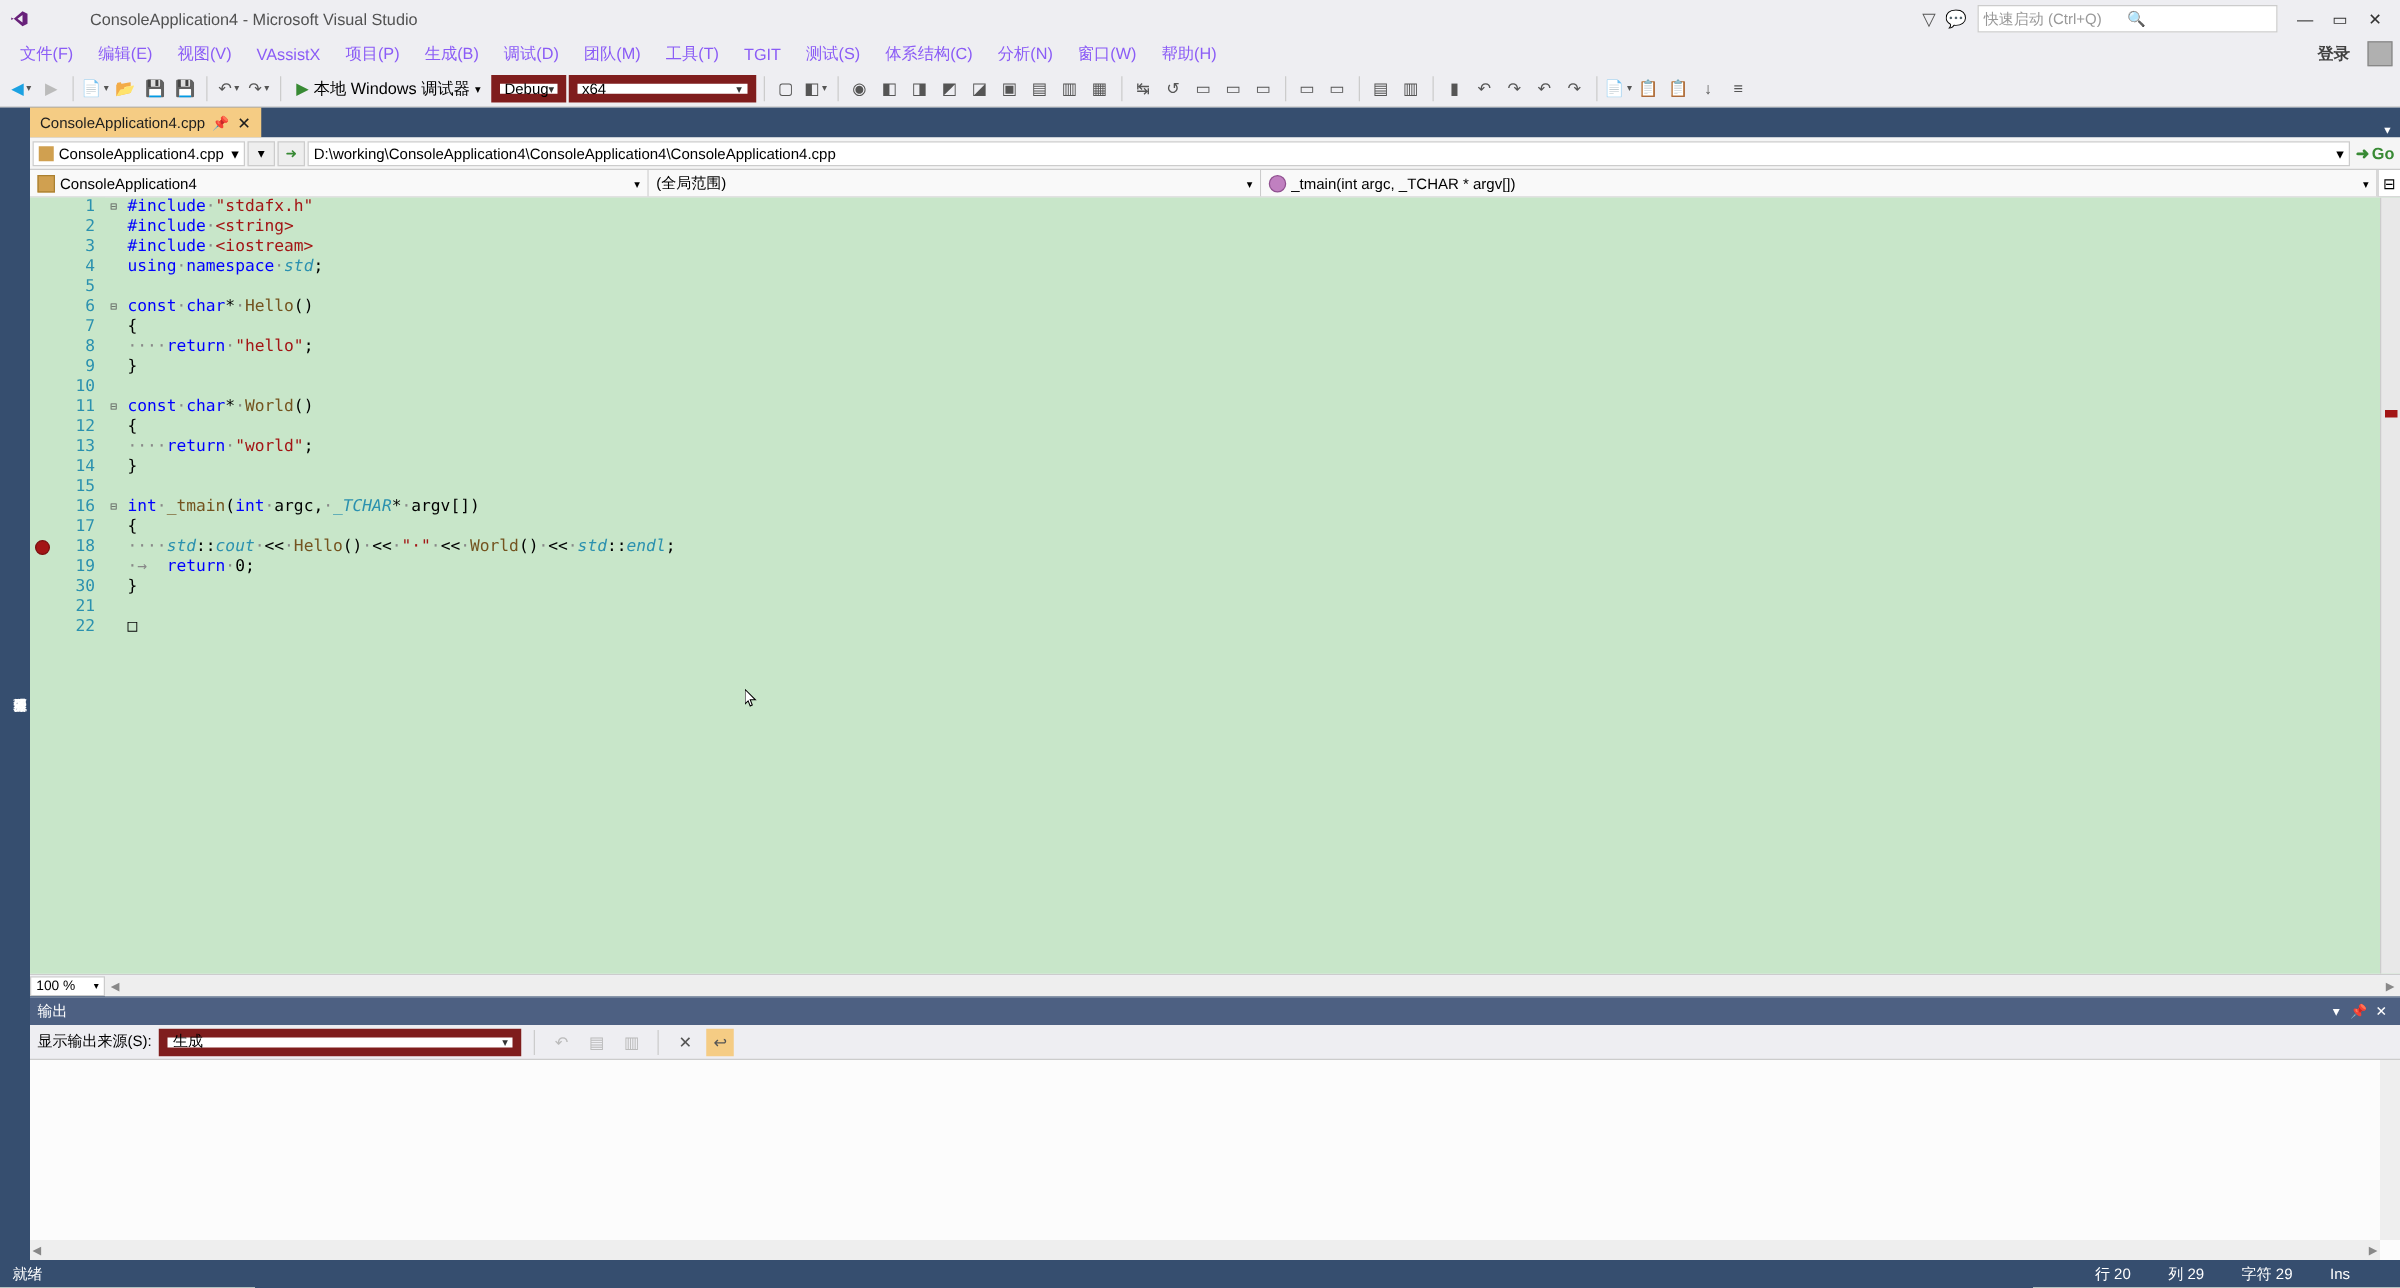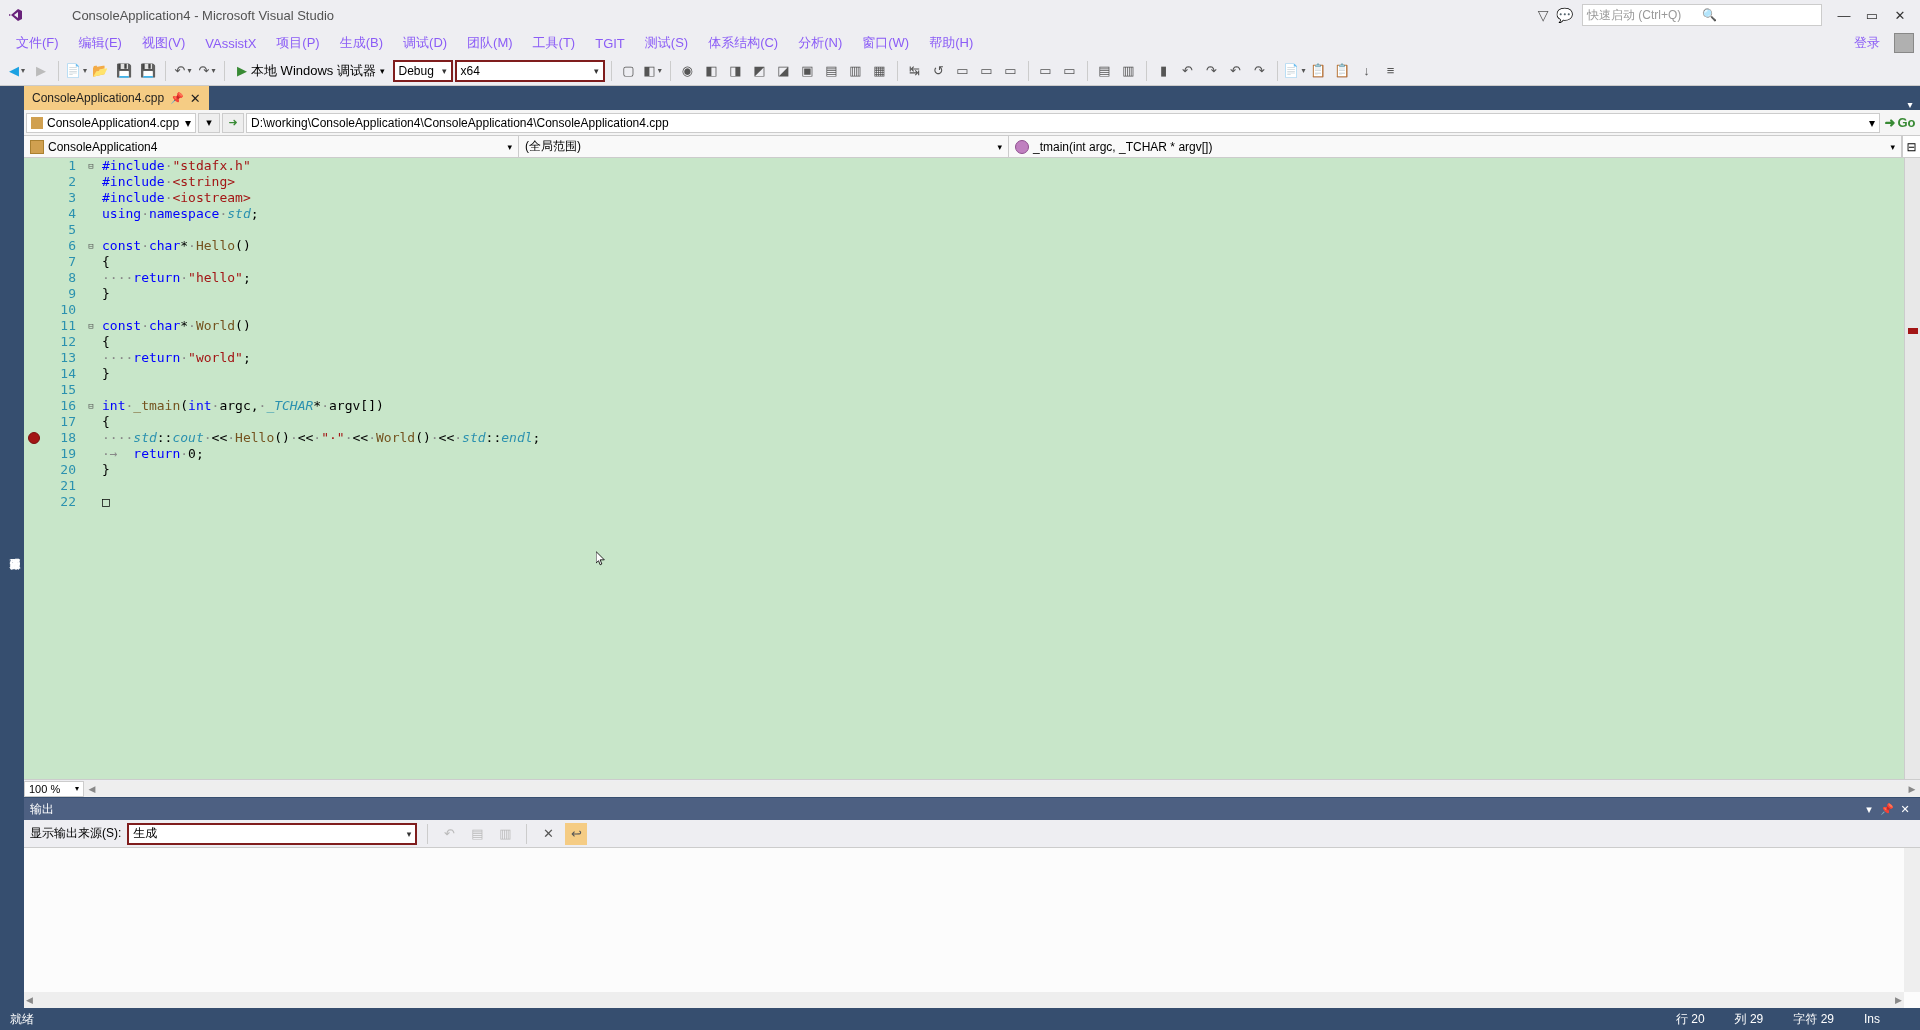--- a/index.html
+++ b/index.html
@@ -12,30 +12,30 @@
   .titlebar .right { display: flex; align-items: center; gap: 8px; }
   .quicklaunch { width: 240px; height: 22px; background: #fff; border: 1px solid #ccc; display: flex; align-items: center; padding: 0 4px; color: #999; font-size: 12px; }
   .quicklaunch span { flex: 1; }
   .winbtns { display: flex; gap: 0; }
   .winbtns div { width: 28px; height: 22px; display: flex; align-items: center; justify-content: center; color: #333; font-size: 13px; }
   
   
   .menubar { height: 26px; background: #eeeef2; display: flex; align-items: center; padding: 0 6px; gap: 0; }
   .menubar .menuitem { padding: 4px 10px; font-size: 13px; color: #8b5cf6; }
   .menubar .right { margin-left: auto; display: flex; align-items: center; gap: 8px; }
-  .login { font-size: 13px; color: #8b5cf6; padding: 2px 6px; }
+  .login { font-size: 13px; color: #404040; padding: 2px 6px; font-weight: bold; }
   .avatar-ph { width: 20px; height: 20px; background: #b0b0b0; border: 1px solid #888; }
   
   
   .toolbar { height: 30px; background: #eeeef2; border-bottom: 1px solid #ccc; display: flex; align-items: center; padding: 0 6px; gap: 2px; }
   .tbtn { width: 22px; height: 22px; display: flex; align-items: center; justify-content: center; color: #555; font-size: 13px; position: relative; }
   .tbtn.dd::after { content: "▾"; font-size: 8px; margin-left: 2px; color: #555; }
   .tbtn-wide { padding: 0 6px; height: 22px; display: flex; align-items: center; gap: 4px; font-size: 13px; }
   .sep { width: 1px; height: 20px; background: #ccc; margin: 0 4px; }
-  .combo { height: 22px; border: 2px solid #7f1d1d; background: #fff; display: flex; align-items: center; padding: 0 4px; font-size: 12px; }
+  .combo { height: 22px; border: 7px solid #7f1d1d; background: #fff; display: flex; align-items: center; padding: 0 4px; font-size: 12px; }
   .combo .dd { margin-left: auto; font-size: 9px; color: #333; }
   .play-icon { color: #388a34; }
   
   
   .main { display: flex; height: calc(1030px - 30px - 26px - 30px - 22px); }
   .sidestrip { width: 24px; background: #364e6f; color: #fff; display: flex; flex-direction: column; align-items: center; padding-top: 6px; gap: 12px; font-size: 11px; writing-mode: vertical-rl; }
   .sidestrip .vtab { padding: 4px 2px; }
   
   .editor-area { flex: 1; display: flex; flex-direction: column; background: #fff; }
   
@@ -386,21 +386,21 @@
             <div class="codetext"><span class="dot">····</span><span class="type">std</span>::<span class="type">cout</span><span class="dot">·</span>&lt;&lt;<span class="dot">·</span><span class="fn">Hello</span>()<span class="dot">·</span>&lt;&lt;<span class="dot">·</span><span class="str">"·"</span><span class="dot">·</span>&lt;&lt;<span class="dot">·</span><span class="fn">World</span>()<span class="dot">·</span>&lt;&lt;<span class="dot">·</span><span class="type">std</span>::<span class="type">endl</span>;</div>
           </div>
           <div class="codeline">
             <div class="bp"></div>
             <div class="gutter">19</div>
             <div class="fold"></div>
             <div class="codetext"><span class="dot">·→  </span><span class="kw">return</span><span class="dot">·</span>0;</div>
           </div>
           <div class="codeline">
             <div class="bp"></div>
-            <div class="gutter">20</div>
+            <div class="gutter">30</div>
             <div class="fold"></div>
             <div class="codetext">}</div>
           </div>
           <div class="codeline">
             <div class="bp"></div>
             <div class="gutter">21</div>
             <div class="fold"></div>
             <div class="codetext"></div>
           </div>
           <div class="codeline">

